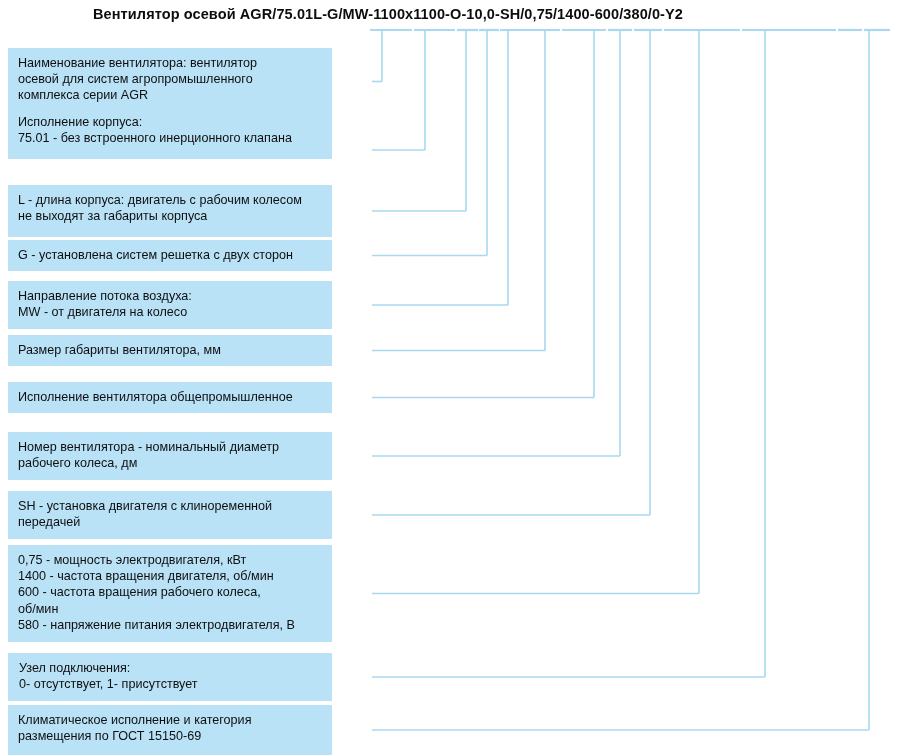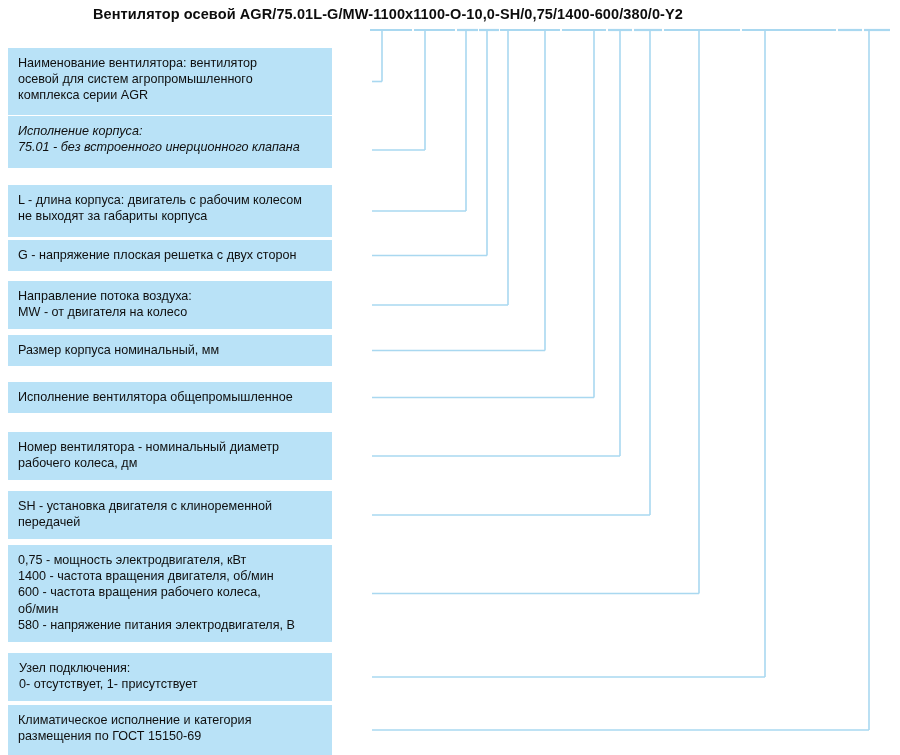--- a/index.html
+++ b/index.html
@@ -92,37 +92,37 @@
       <line x1="869" y1="30" x2="869" y2="730" stroke="#a9d8f0" stroke-width="1.6"></line>
       <line x1="869" y1="730" x2="372" y2="730" stroke="#a9d8f0" stroke-width="1.6"></line>
     </svg>
 
   <div id="boxes">
       <div class="box" style="top: 48px; height: 67px;">
         <span class="ln">Наименование вентилятора: вентилятор</span>
         <span class="ln">осевой для систем агропромышленного</span>
         <span class="ln">комплекса серии AGR</span>
       </div>
-      <div class="box" style="top: 116px; height: 52px; font-style: italic;">
+      <div class="box" style="top: 107px; height: 52px;">
         <span class="ln">Исполнение корпуса:</span>
         <span class="ln">75.01 - без встроенного инерционного клапана</span>
       </div>
       <div class="box" style="top: 185px; height: 52px;">
         <span class="ln">L - длина корпуса: двигатель с рабочим колесом</span>
         <span class="ln">не выходят за габариты корпуса</span>
       </div>
       <div class="box" style="top: 240px; height: 31px;">
-        <span class="ln">G - напряжение плоская решетка с двух сторон</span>
+        <span class="ln">G - установлена систем решетка с двух сторон</span>
       </div>
       <div class="box" style="top: 281px; height: 48px;">
         <span class="ln">Направление потока воздуха:</span>
         <span class="ln">MW - от двигателя на колесо</span>
       </div>
       <div class="box" style="top: 335px; height: 31px;">
-        <span class="ln">Размер корпуса номинальный, мм</span>
+        <span class="ln">Размер габариты вентилятора, мм</span>
       </div>
       <div class="box" style="top: 382px; height: 31px;">
         <span class="ln">Исполнение вентилятора общепромышленное</span>
       </div>
       <div class="box" style="top: 432px; height: 48px;">
         <span class="ln">Номер вентилятора - номинальный диаметр</span>
         <span class="ln">рабочего колеса, дм</span>
       </div>
       <div class="box" style="top: 491px; height: 48px;">
         <span class="ln">SH - установка двигателя с клиноременной</span>

